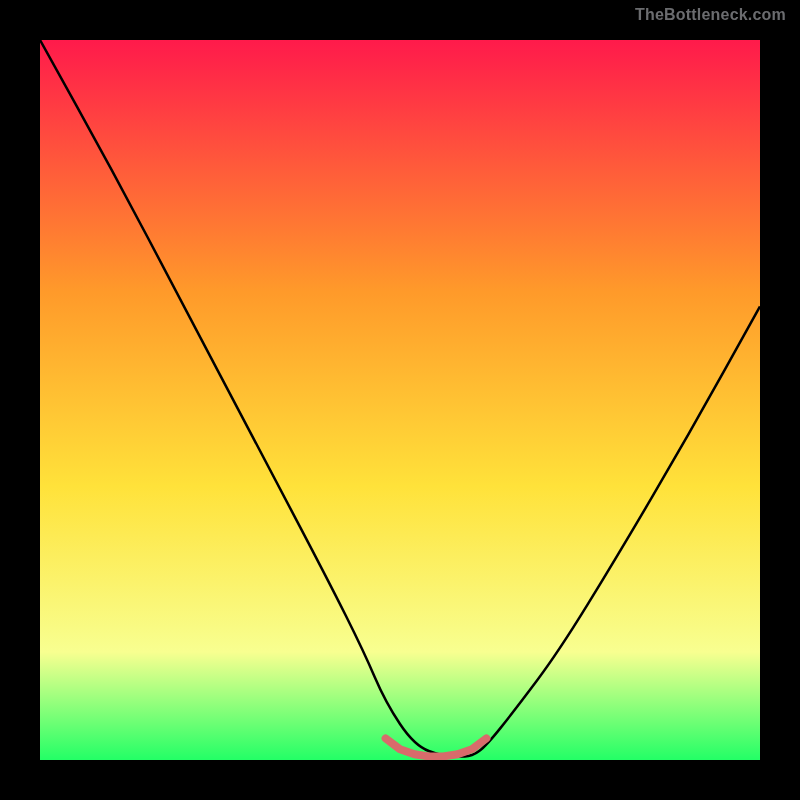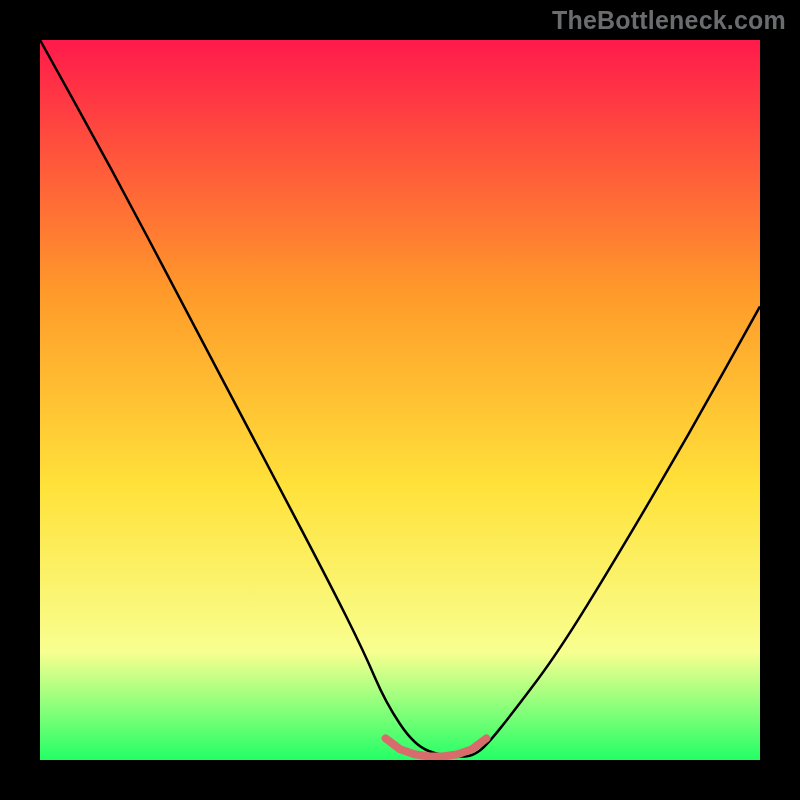--- a/index.html
+++ b/index.html
@@ -8,21 +8,21 @@
     position: relative;
     width: 800px;
     height: 800px;
     background: #000;
   }
   .watermark {
     position: absolute;
     top: 6px;
     right: 14px;
     font-family: Arial, Helvetica, sans-serif;
-    font-size: 25px;
+    font-size: 16px;
     font-weight: 600;
     color: #6b6c6f;
     letter-spacing: 0.2px;
     z-index: 10;
   }
   .plot {
     position: absolute;
     left: 40px;
     top: 40px;
     width: 720px;

